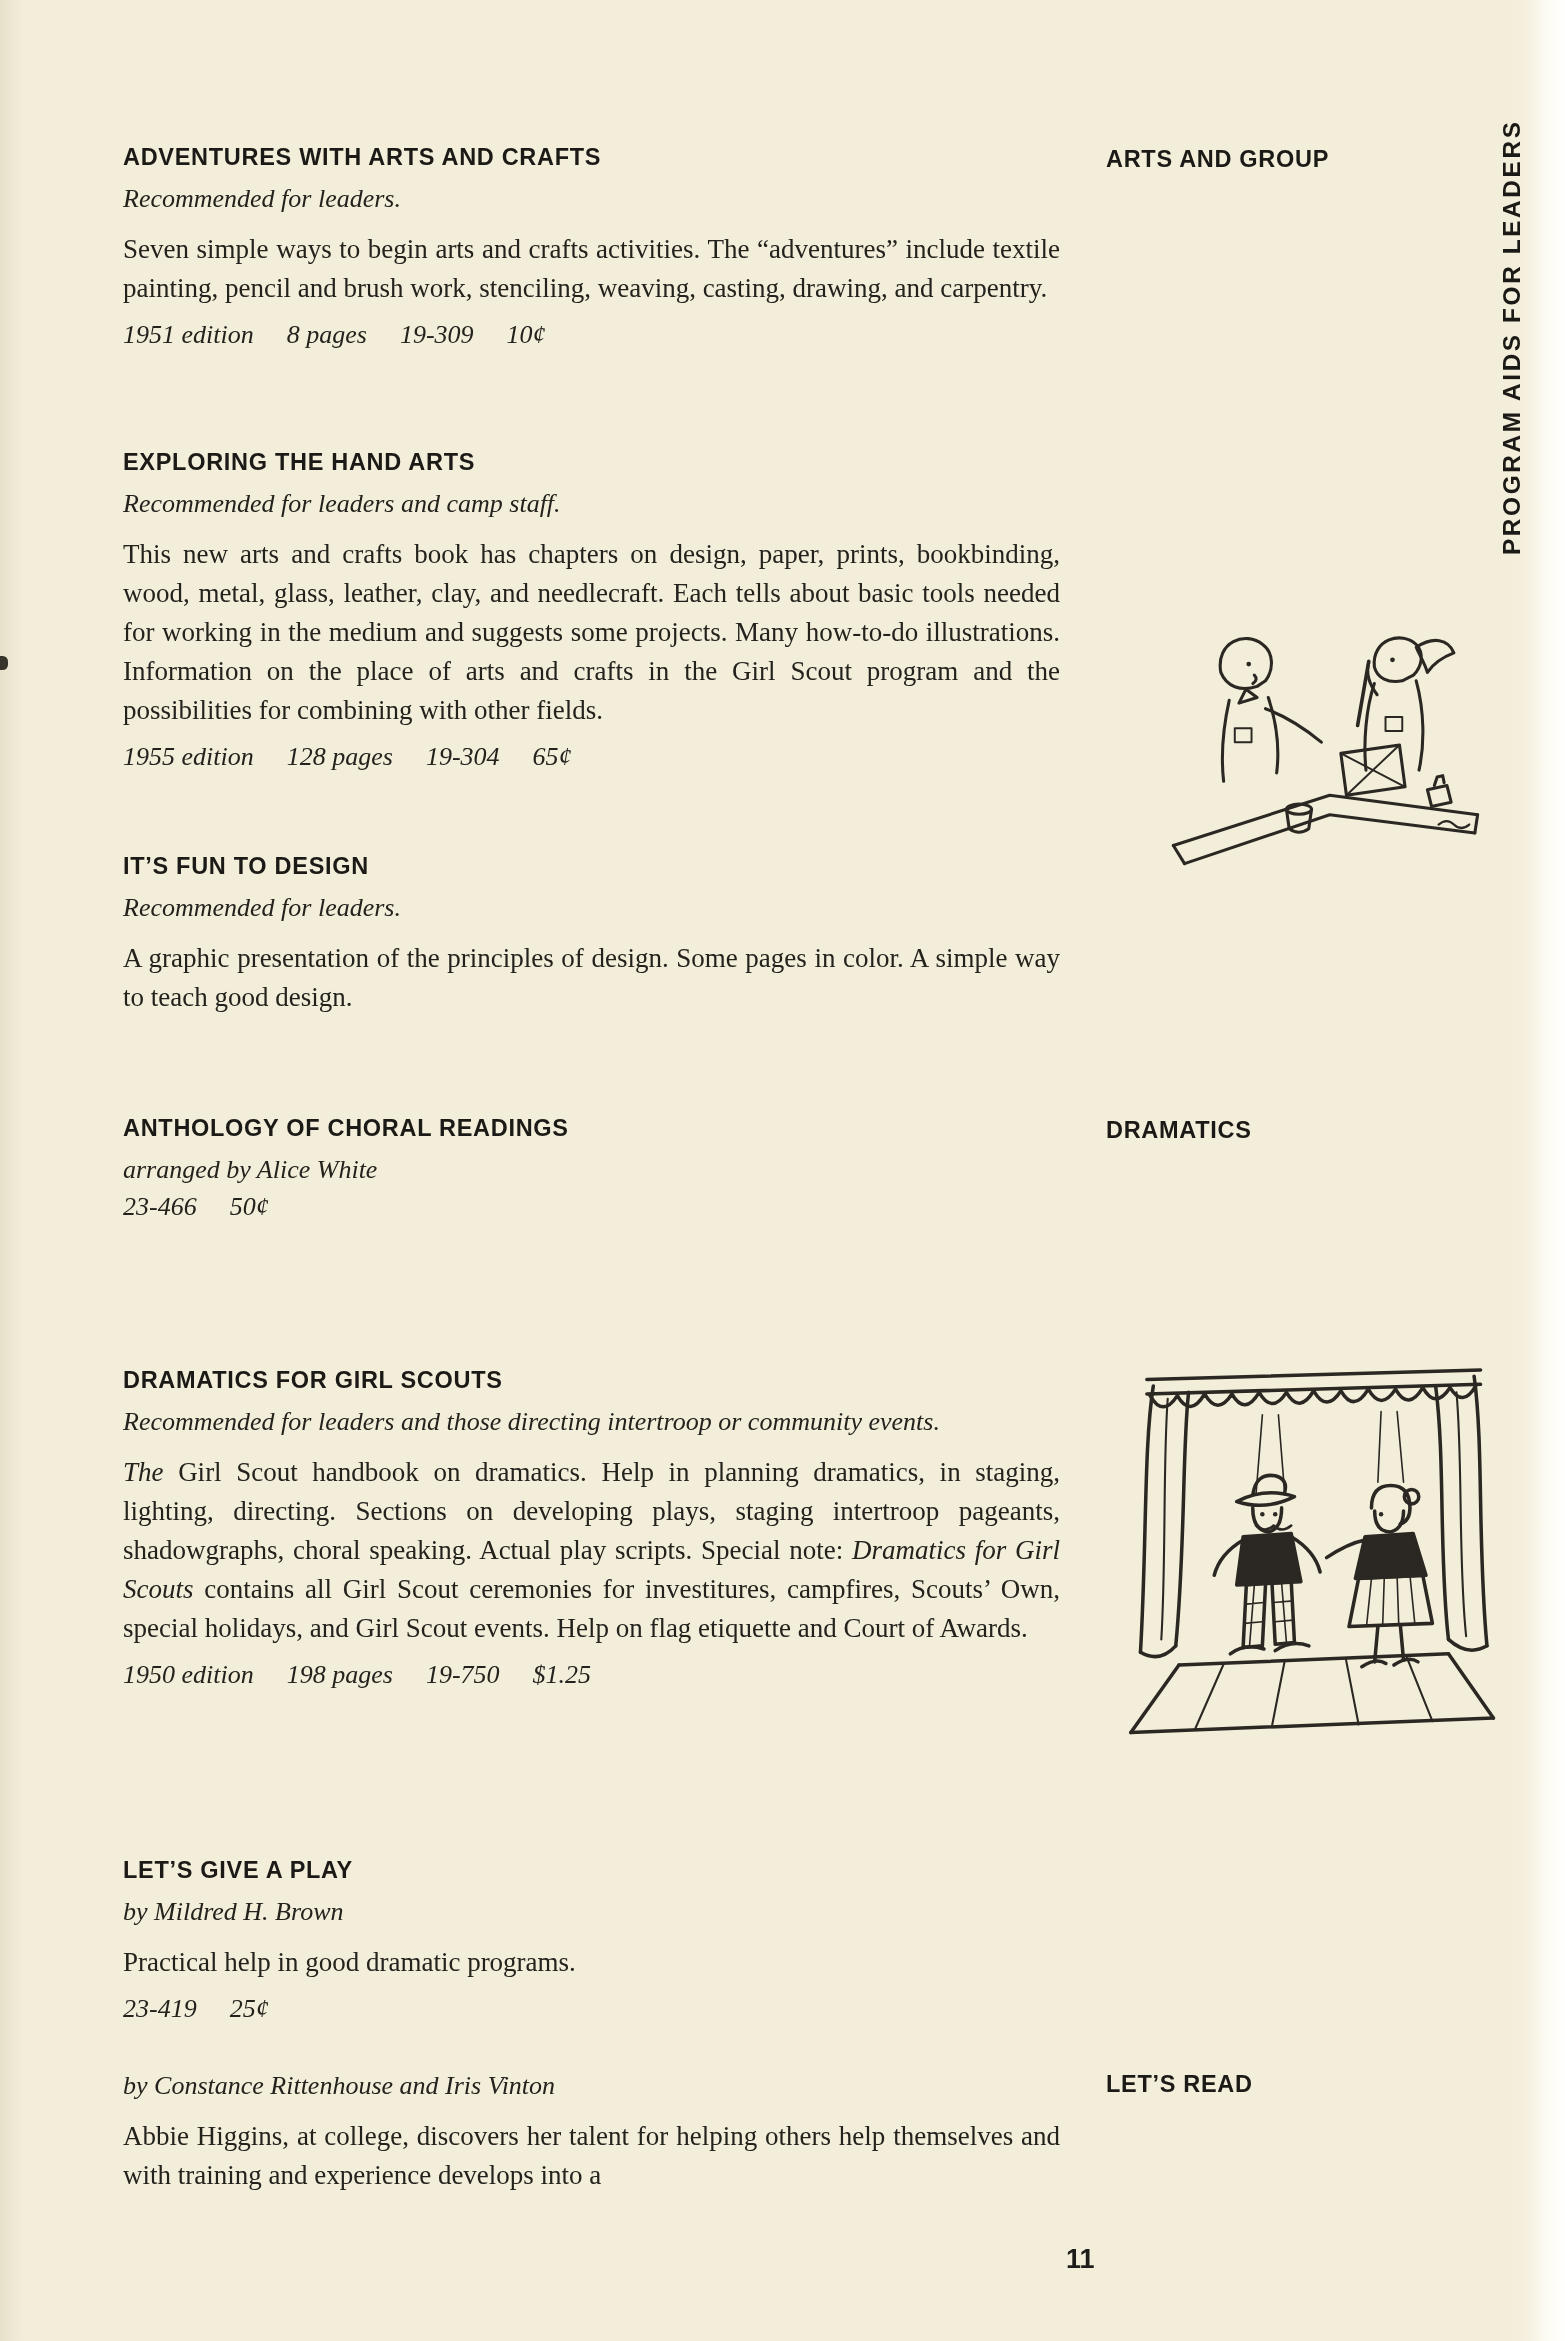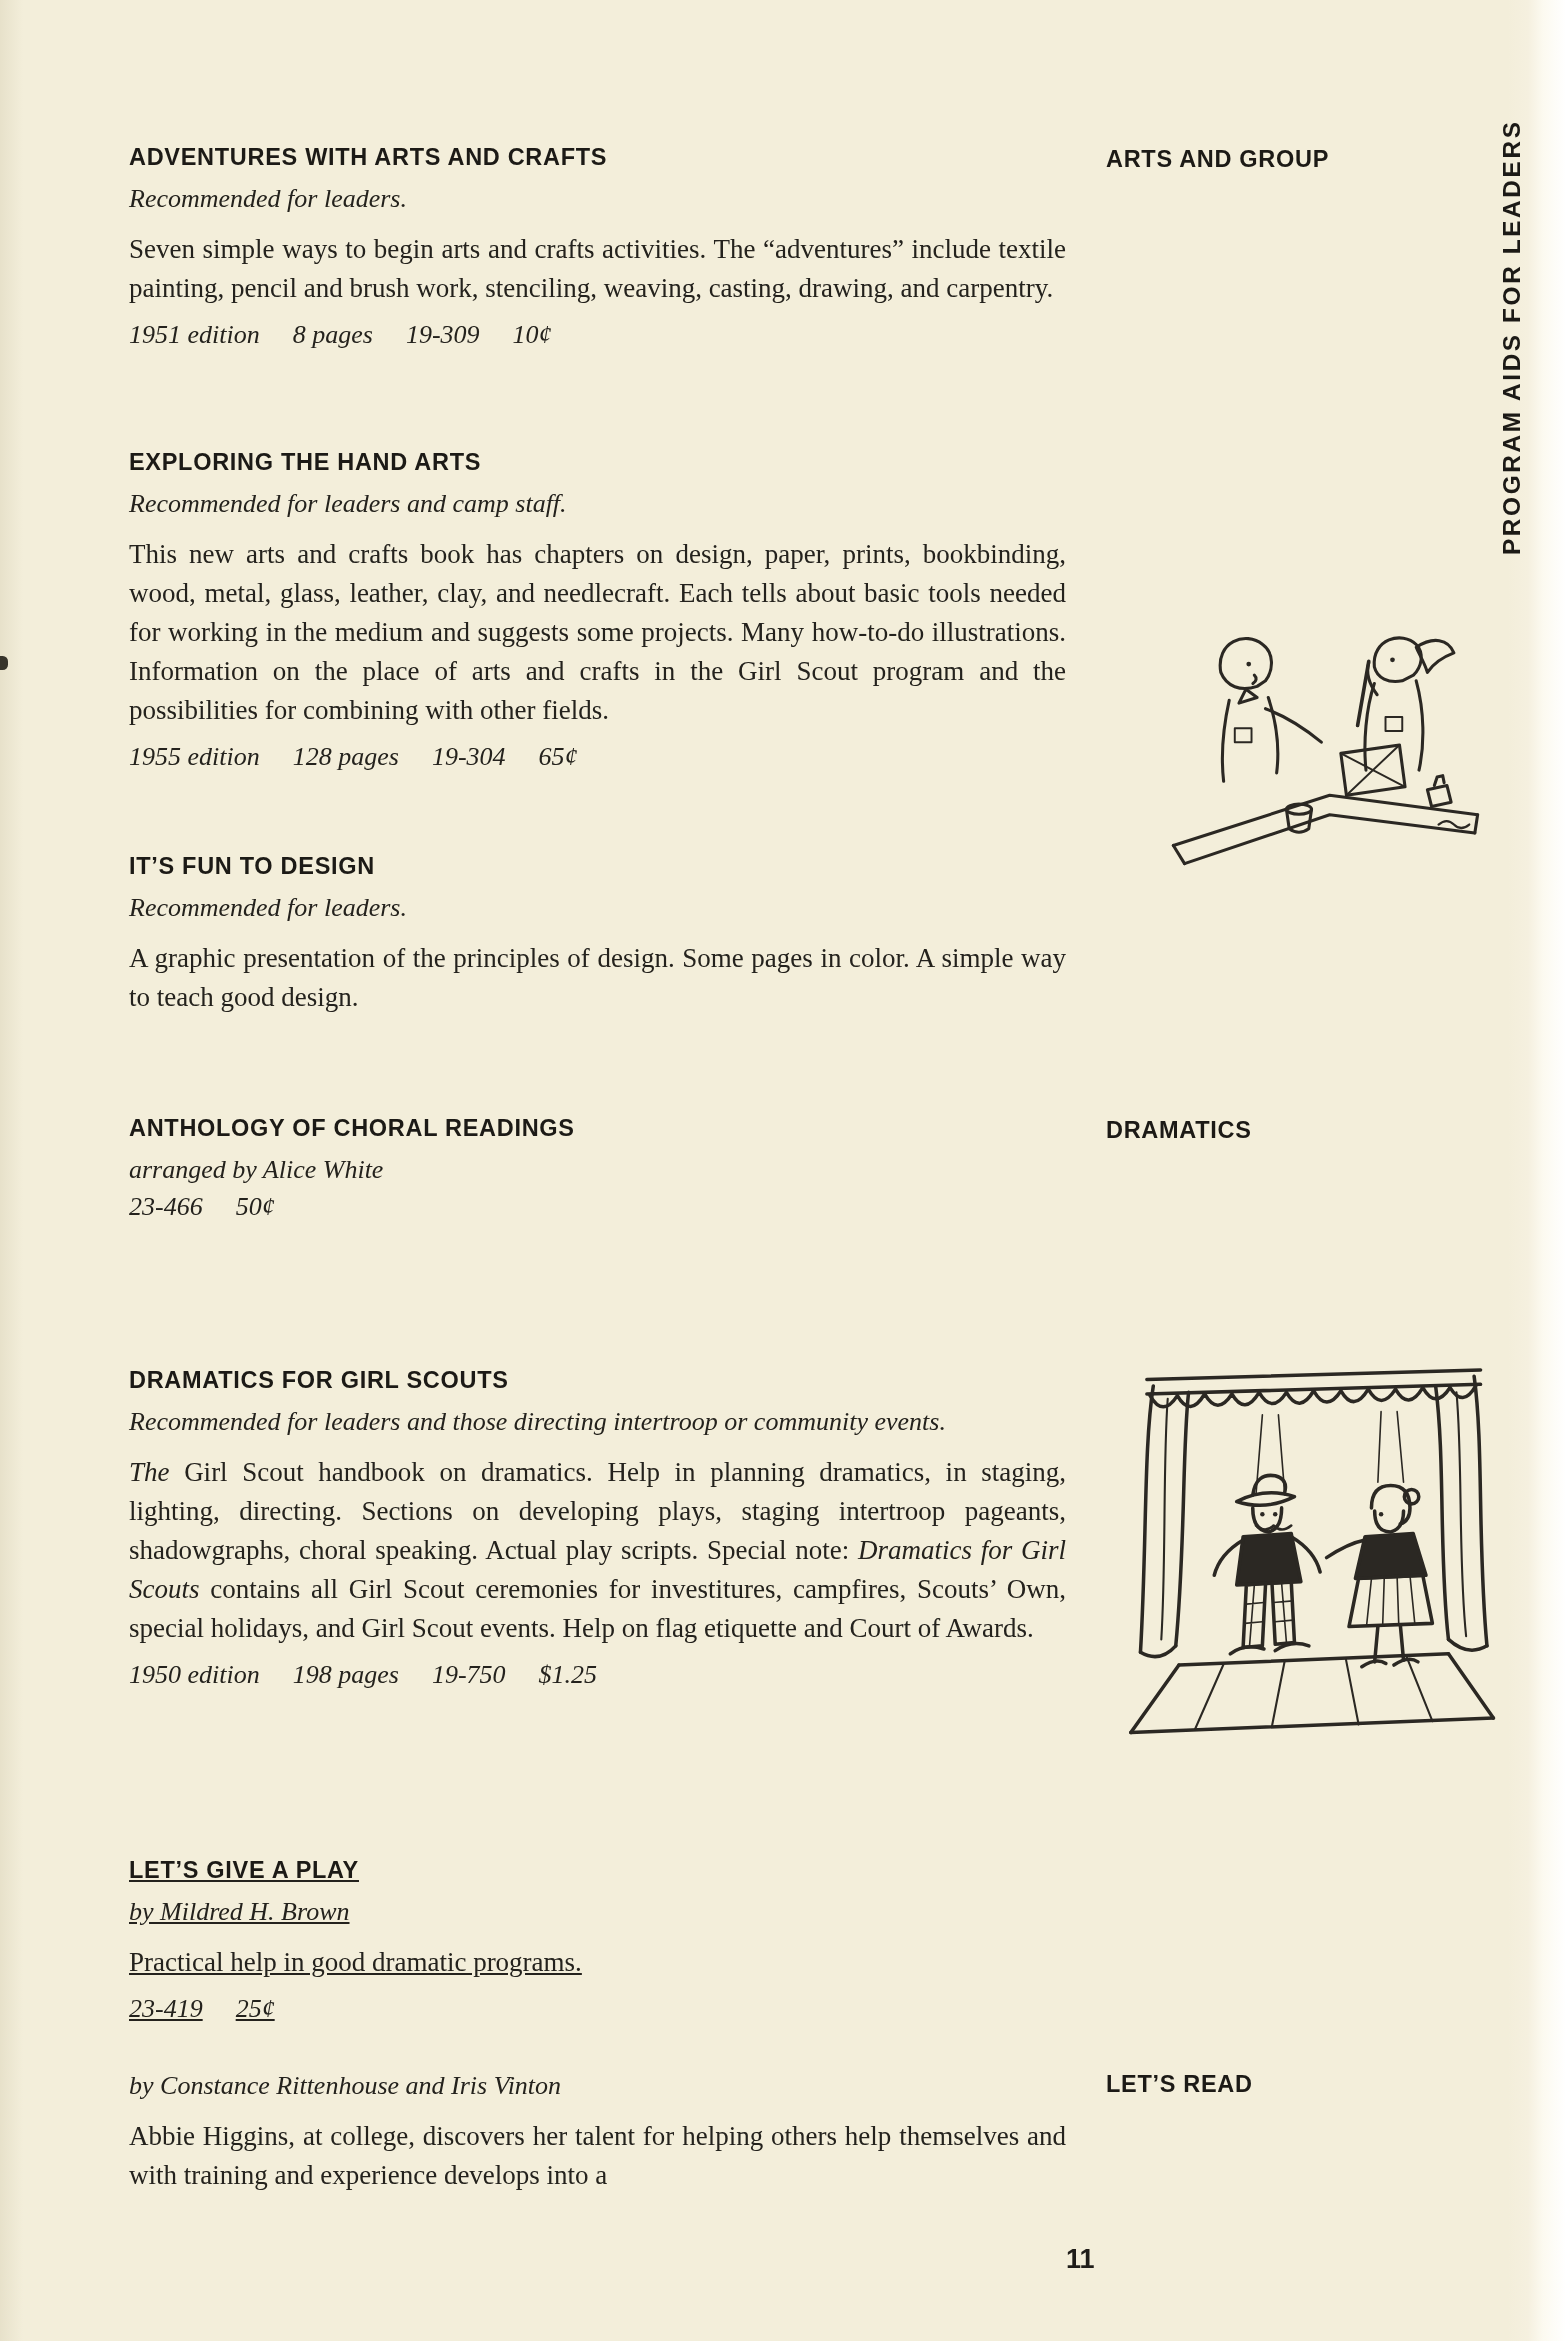--- a/index.html
+++ b/index.html
@@ -13,29 +13,29 @@
     overflow: hidden;
     color: #24221d;
     background: linear-gradient(90deg,
       #e7e1ca 0px, #f3eeda 23px, #f3eeda 1508px,
       #f5f0df 1528px, #fcfaf0 1543px, #ffffff 1566px);
   }
 
   
   .book {
     position: absolute;
-    left: 129px;
+    left: 123px;
     width: 937px;
   }
   .b1 { top: 142px; }
   .b2 { top: 447px; }
   .b3 { top: 851px; }
   .b4 { top: 1113px; }
   .b5 { top: 1365px; }
-  .b6 { top: 1855px; text-decoration: underline; }
+  .b6 { top: 1855px; }
   .b7 { top: 2067px; }
 
   .book-title {
     margin: 0 0 7px 0;
     font: 700 23.5px/31px "Liberation Sans", sans-serif;
     letter-spacing: 0.7px;
     color: #1c1a16;
   }
   .book-subtitle {
     margin: 0;

